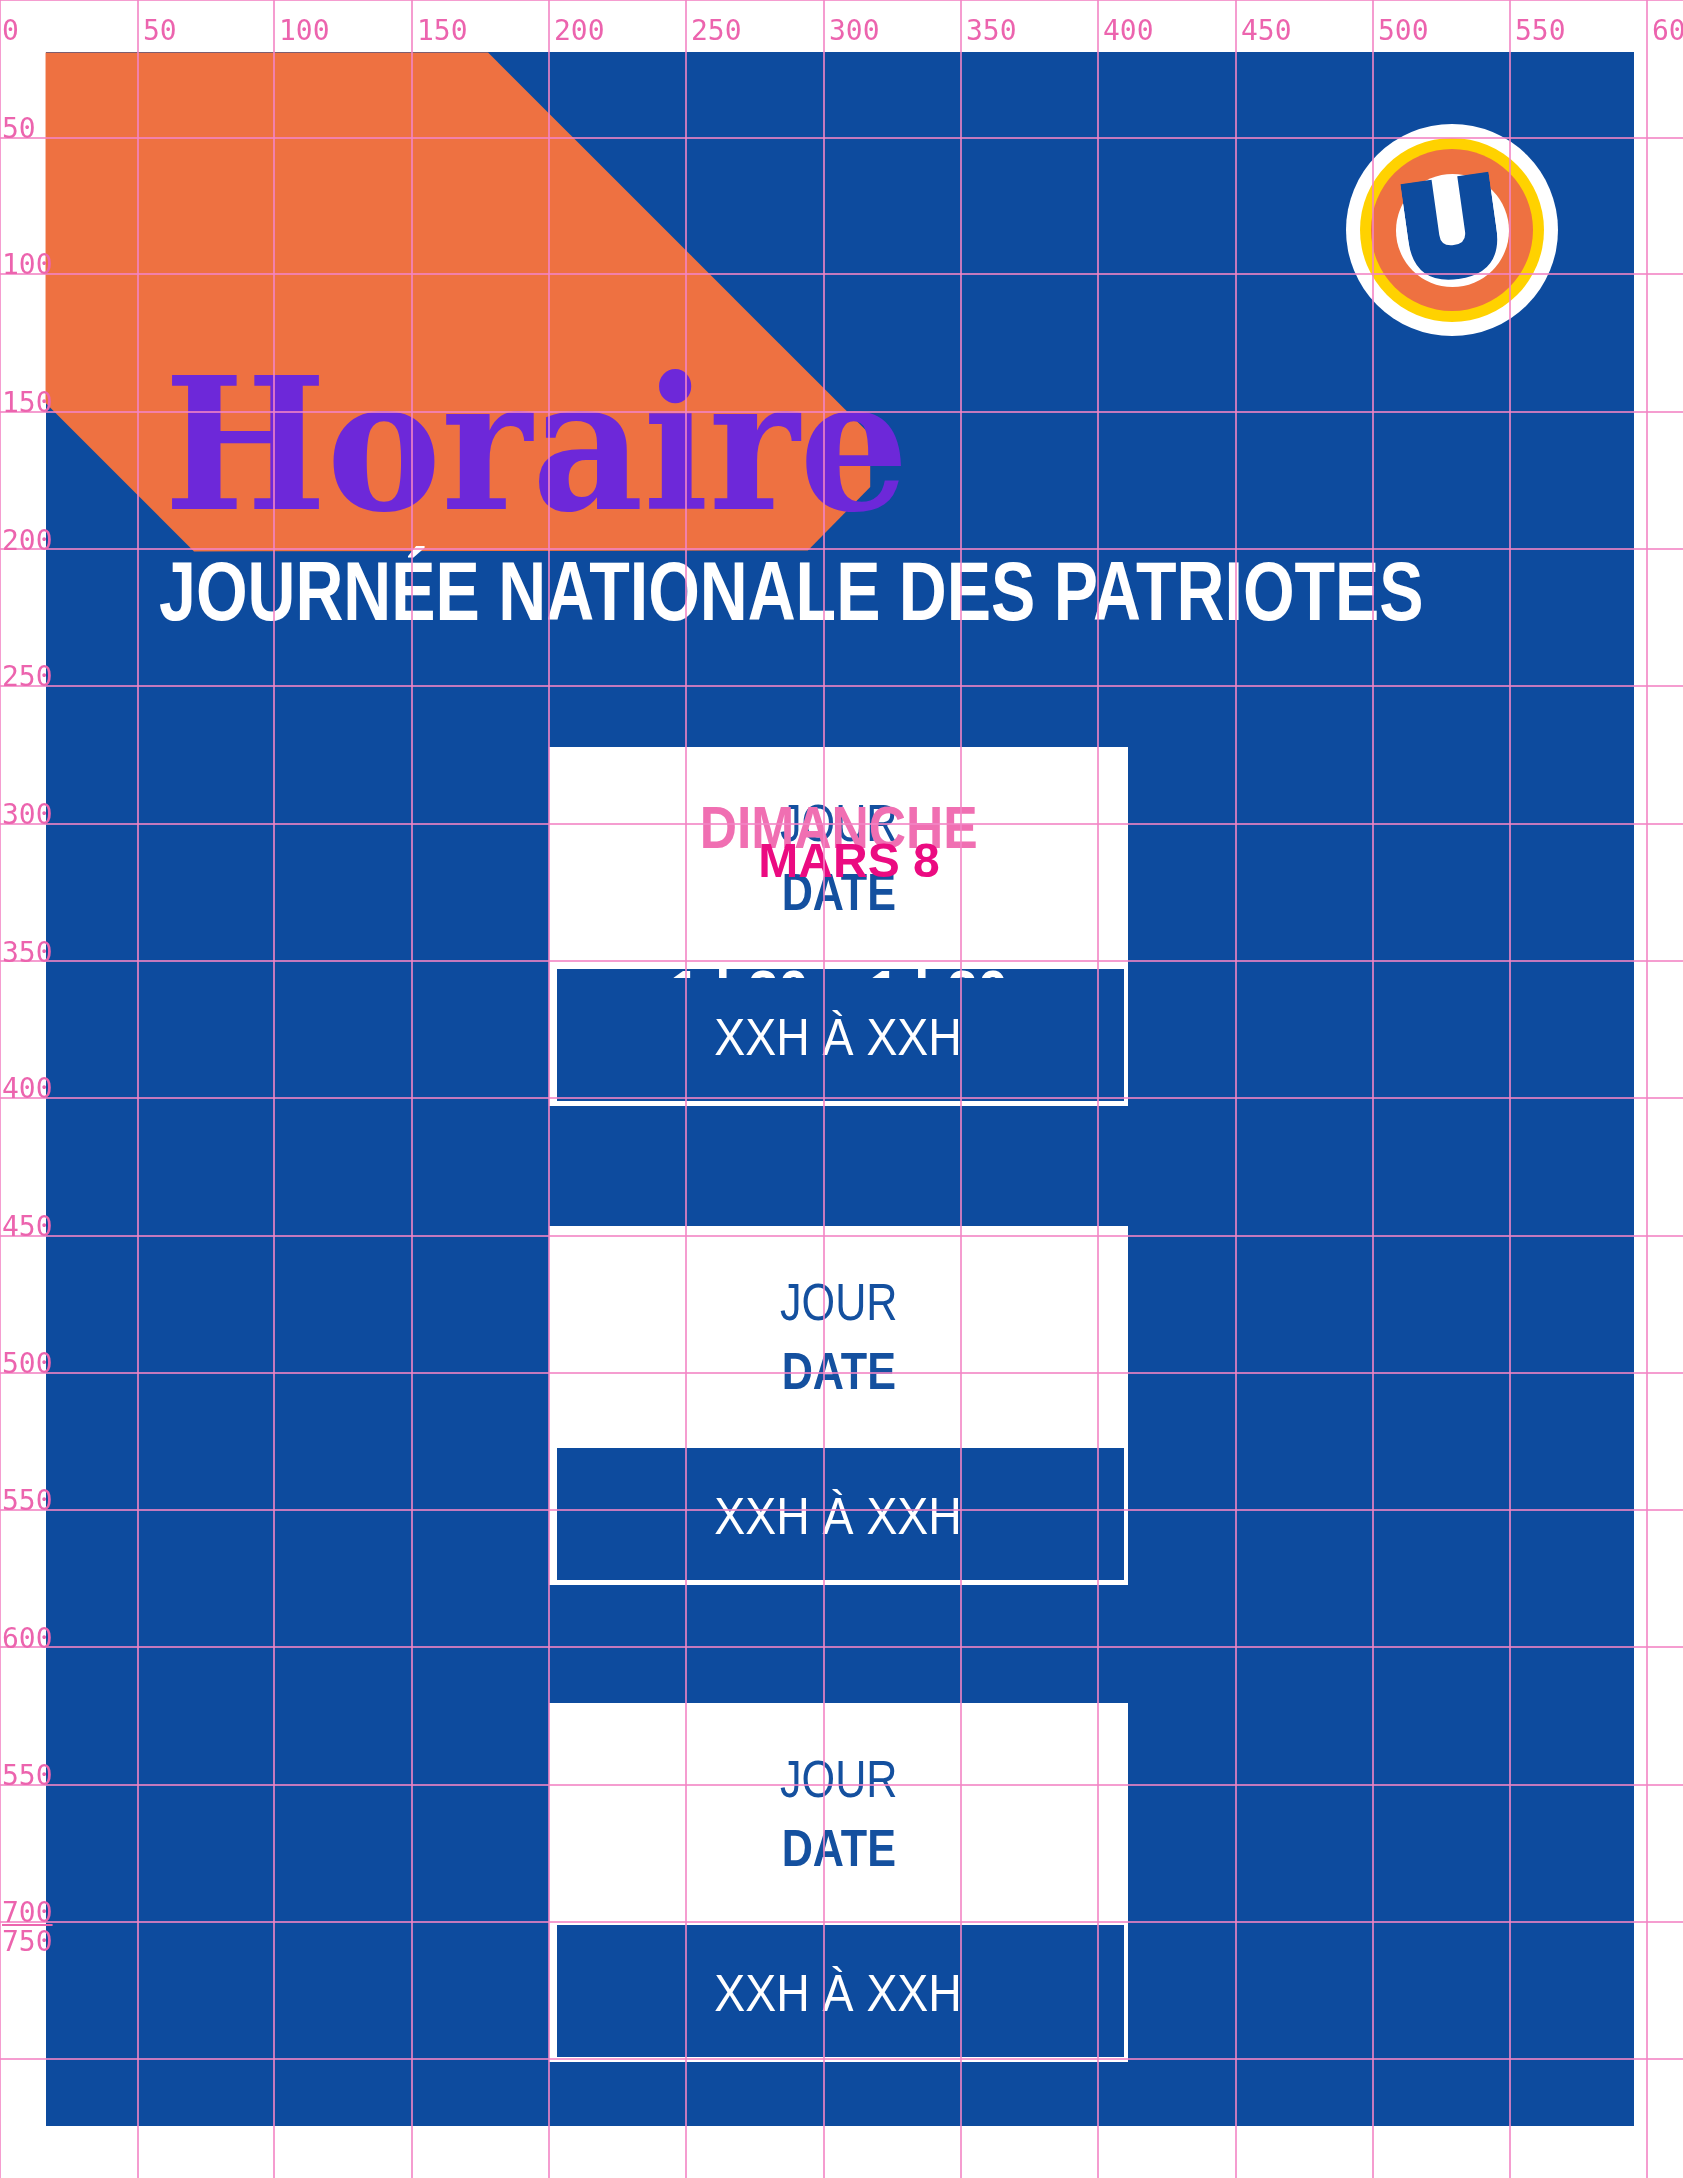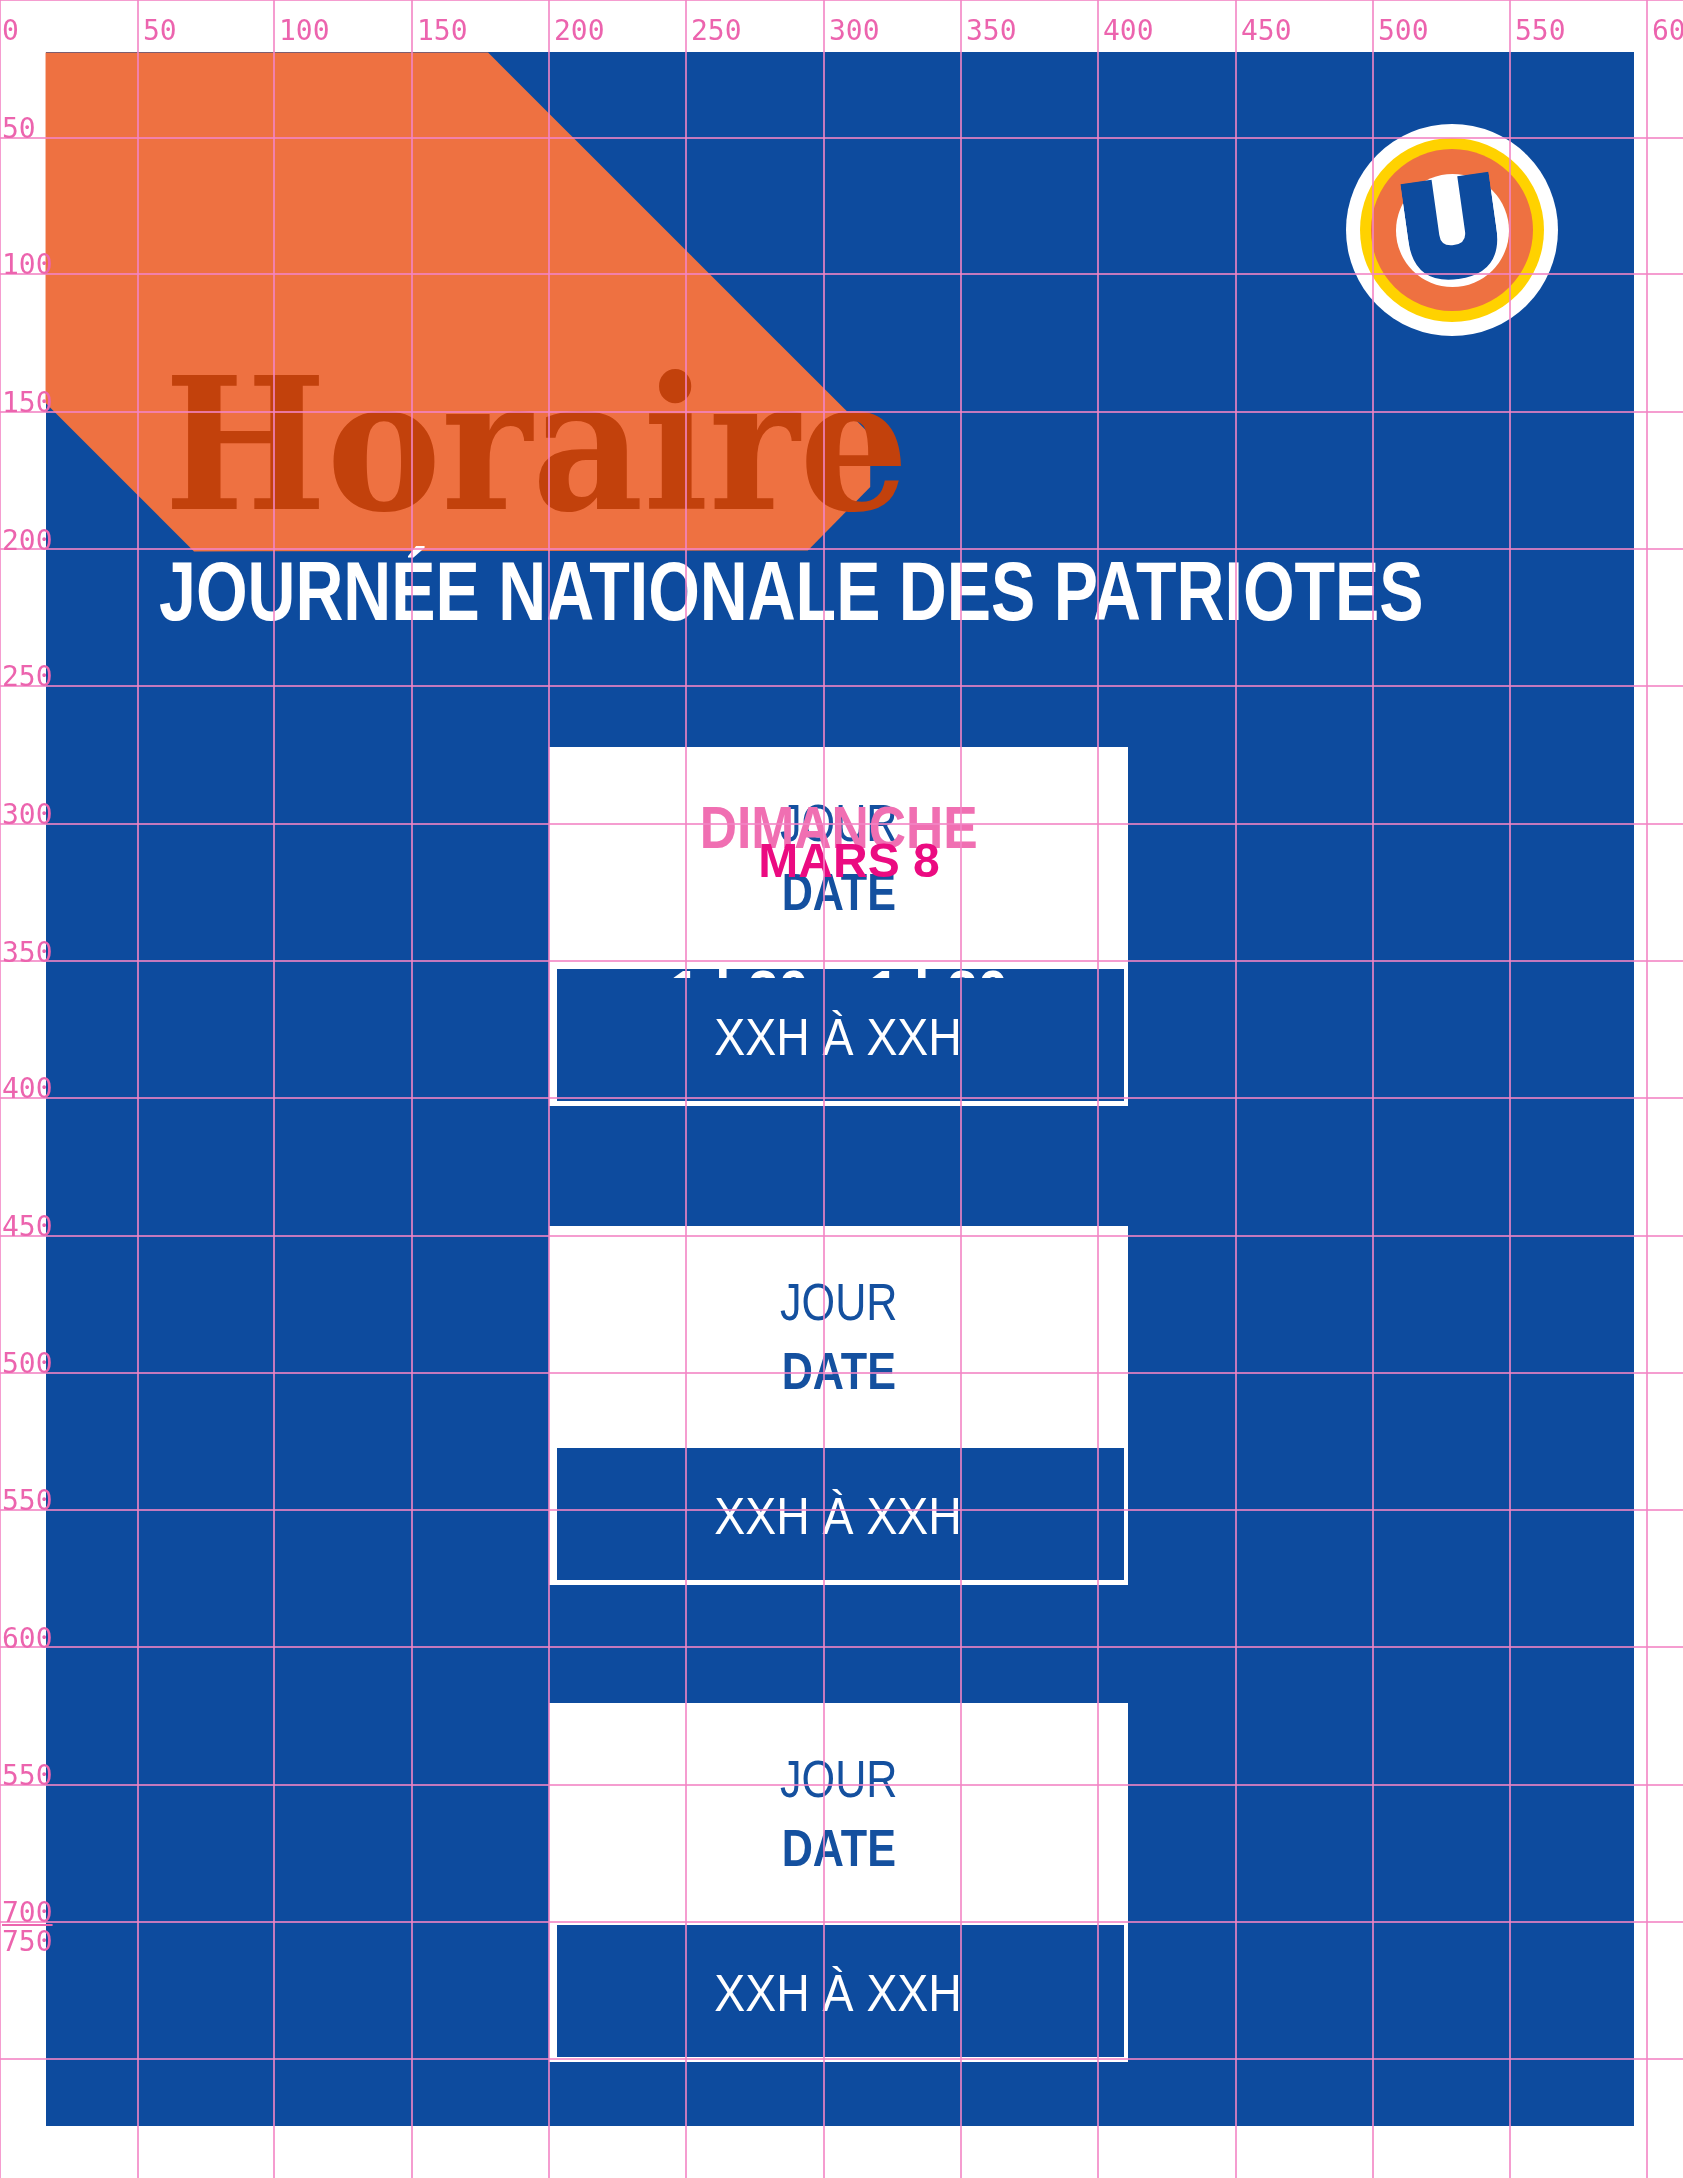--- a/index.html
+++ b/index.html
@@ -9,21 +9,21 @@
     font-family:"Liberation Sans", sans-serif;
   }
   
   .poster{
     position:absolute;left:46px;top:52px;width:1588px;height:2074px;
     background:#0d4b9e;
   }
   .shape-svg{position:absolute;left:0;top:0;width:1683px;height:2178px;pointer-events:none;}
   .title{
     position:absolute;left:164px;top:353px;line-height:183px;font-size:183px;
-    font-family:"DejaVu Serif", serif;font-weight:700;color:#c2410c;white-space:nowrap;
+    font-family:"DejaVu Serif", serif;font-weight:700;color:#6d28d9;white-space:nowrap;
   }
   .title>span{display:inline-block;transform:scaleX(.94);transform-origin:0 50%;}
   .subtitle{
     position:absolute;left:159px;top:549px;line-height:84px;font-size:84px;
     font-weight:700;color:#ffffff;white-space:nowrap;letter-spacing:0;
   }
   .subtitle>span{display:inline-block;transform:scaleX(.79);transform-origin:0 50%;}
   
   .logo{position:absolute;left:1346px;top:124px;width:212px;height:212px;}
   .logo .ring{position:absolute;border-radius:50%;}

